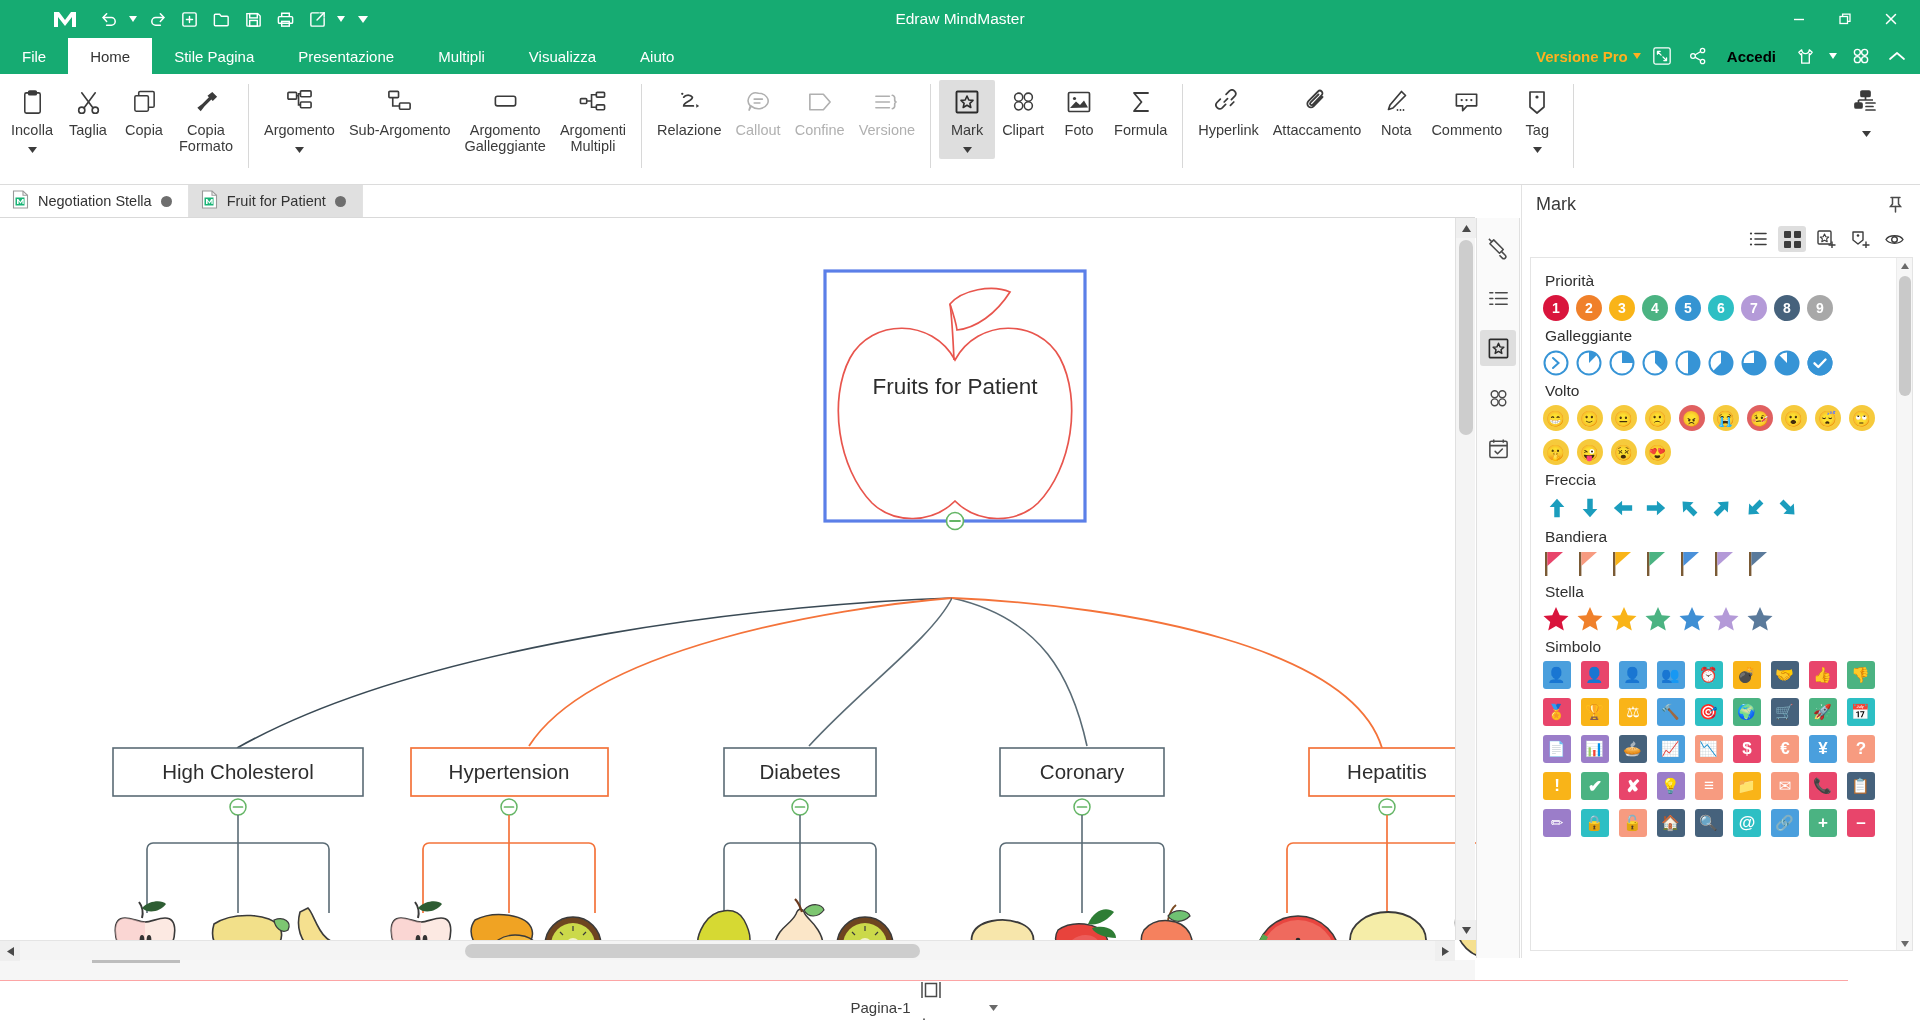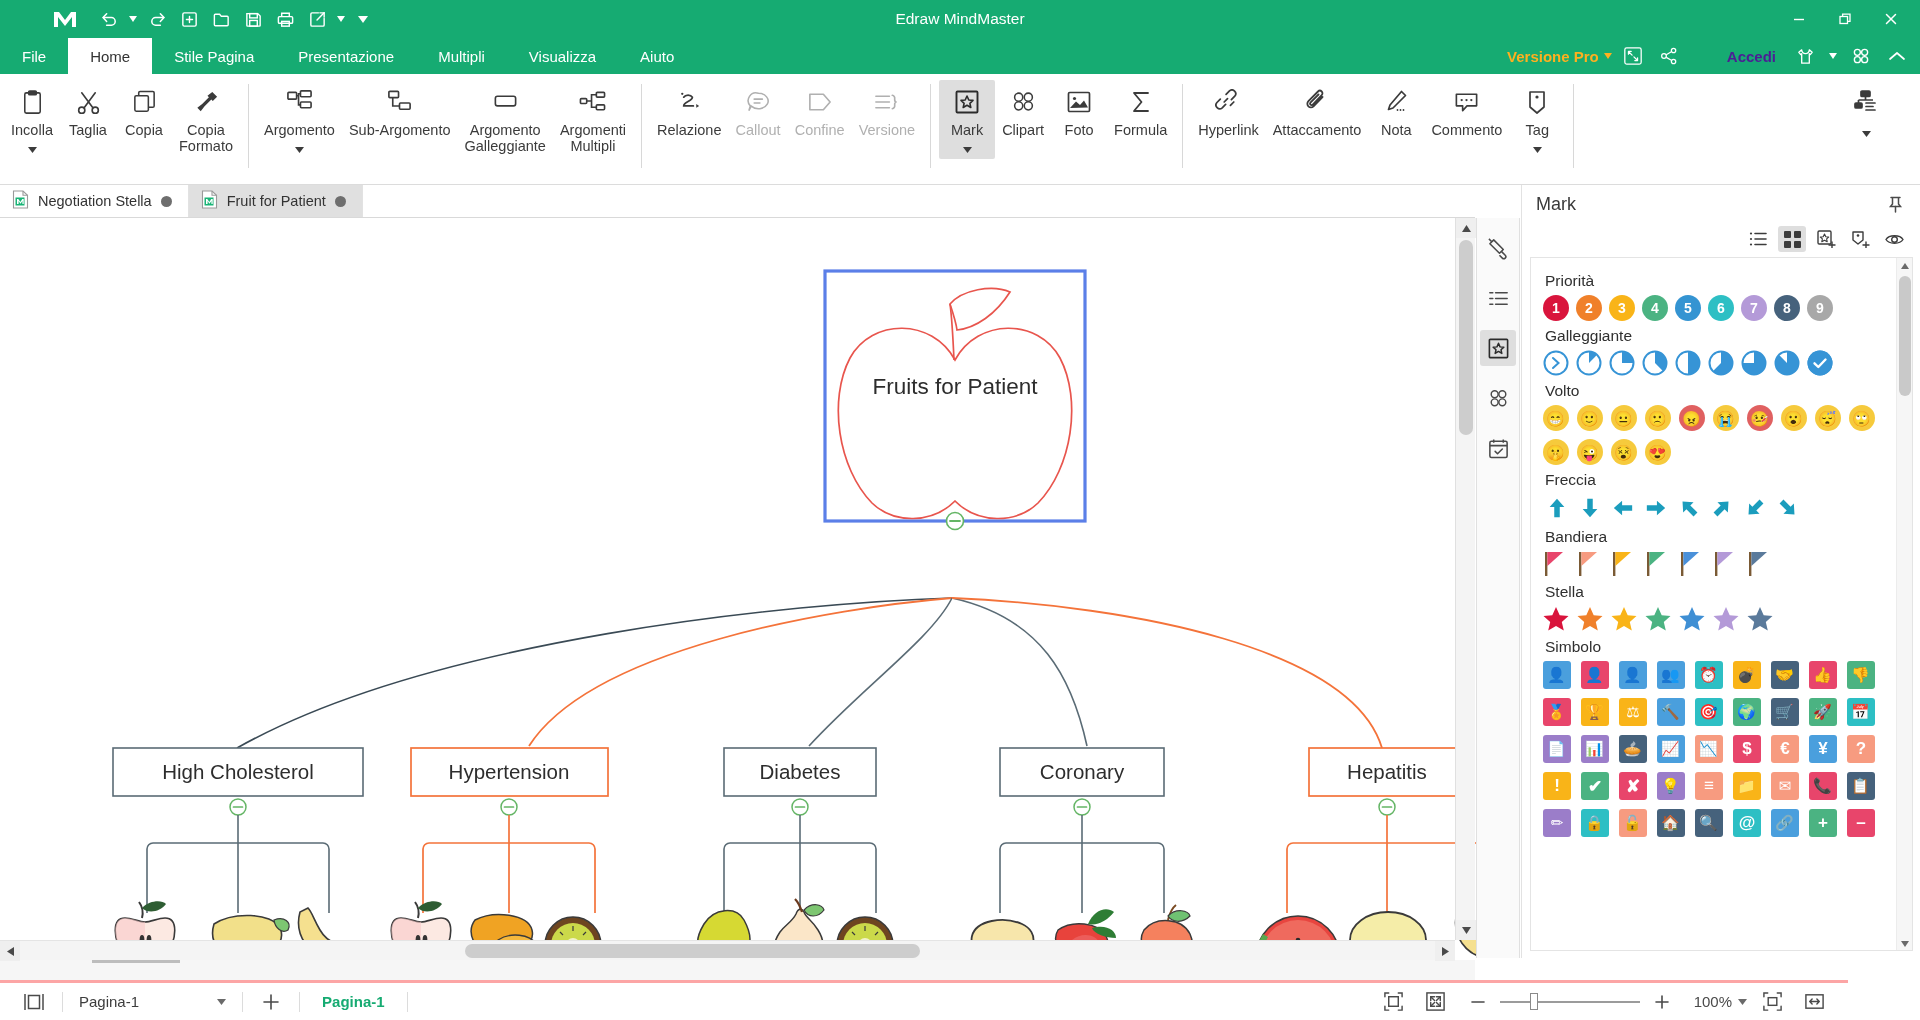--- a/index.html
+++ b/index.html
@@ -38,21 +38,21 @@
     background: #16ab72; display: flex; align-items: flex-end;
   }
   .menu-item {
     height: 36px; padding: 0 22px; color: #ffffff; font-size: 15px;
     display: flex; align-items: center; cursor: pointer;
   }
   .menu-item.active { background: #ffffff; color: #333333; }
   .menu-right { position: absolute; right: 8px; top: 0; height: 36px; display: flex; align-items: center; gap: 6px; }
   .pro-label { color: #ffb01f; font-weight: bold; font-size: 15px; cursor: pointer; display:flex; align-items:center; gap:5px; }
   .mr-icon { width: 30px; height: 30px; display: flex; align-items: center; justify-content: center; cursor: pointer; border-radius:2px;}
-  .accedi { color: #4c1d95; font-weight: bold; font-size: 15px; padding: 0 8px; cursor: pointer; margin-left: 29px; }
+  .accedi { color: #000000; font-weight: bold; font-size: 15px; padding: 0 8px; cursor: pointer; }
 
   
   .ribbon {
     position: absolute; top: 74px; left: 0; width: 1920px; height: 111px;
     background: #ffffff; border-bottom: 1px solid #dcdcdc;
     display: flex; align-items: stretch; padding-left: 4px;
   }
   .rb-group { display: flex; align-items: flex-start; height: 100%; padding-top: 6px; }
   .rb-sep { width: 1px; background: #d8d8d8; margin: 10px 8px 16px 8px; align-self: stretch; }
   .rb-btn {
@@ -141,22 +141,22 @@
   .emo { width: 26px; height: 26px; cursor: pointer; }
   .arrow-ic { width: 28px; height: 28px; cursor: pointer; display:flex; align-items:center; justify-content:center; }
   .flag-ic { width: 26px; height: 26px; cursor: pointer; }
   .star-ic { width: 26px; height: 26px; cursor: pointer; }
   .sym { width: 28px; height: 28px; border-radius: 3px; display: flex; align-items: center; justify-content: center; cursor: pointer; color: #fff; font-size: 15px; }
   .sym-row { display: flex; gap: 10px; margin-bottom: 9px; }
 
   
   .statusbar {
     position: absolute; top: 980px; left: 0; width: 1848px; height: 40px;
-    background: #ffffff; border-top: 3px solid #fca5a5;
-    display: flex; align-items: center;
+    background: #ffffff; border-top: 1px solid #fca5a5;
+    display: flex; align-items: center; flex-direction: column;
   }
   .sb-icon { width: 40px; height: 40px; display:flex; align-items:center; justify-content:center; cursor:pointer; }
   .sb-div { width: 1px; height: 20px; background: #dcdcdc; margin: 0 8px; }
   .sb-pagesel { display:flex; align-items:center; gap:10px; padding: 0 8px; font-size: 15px; color:#3d3d3d; cursor:pointer; }
   .sb-pagename { color: #16ab72; font-weight: bold; font-size: 15px; padding: 0 14px; cursor:pointer;}
   .sb-right { margin-left: auto; display: flex; align-items: center; padding-right: 14px; gap: 2px; }
   .zoom-slider { position: relative; width: 140px; height: 18px; display:flex; align-items:center; cursor:pointer;}
   .zs-track { position:absolute; left:0; right:0; height: 2px; background: #9b9b9b; }
   .zs-thumb { position: absolute; left: 30px; width: 8px; height: 17px; background: #ffffff; border: 1px solid #8a8a8a; }
   .zoom-pct { font-size: 15px; color: #4a4a4a; padding: 0 4px 0 10px; cursor:pointer; }

